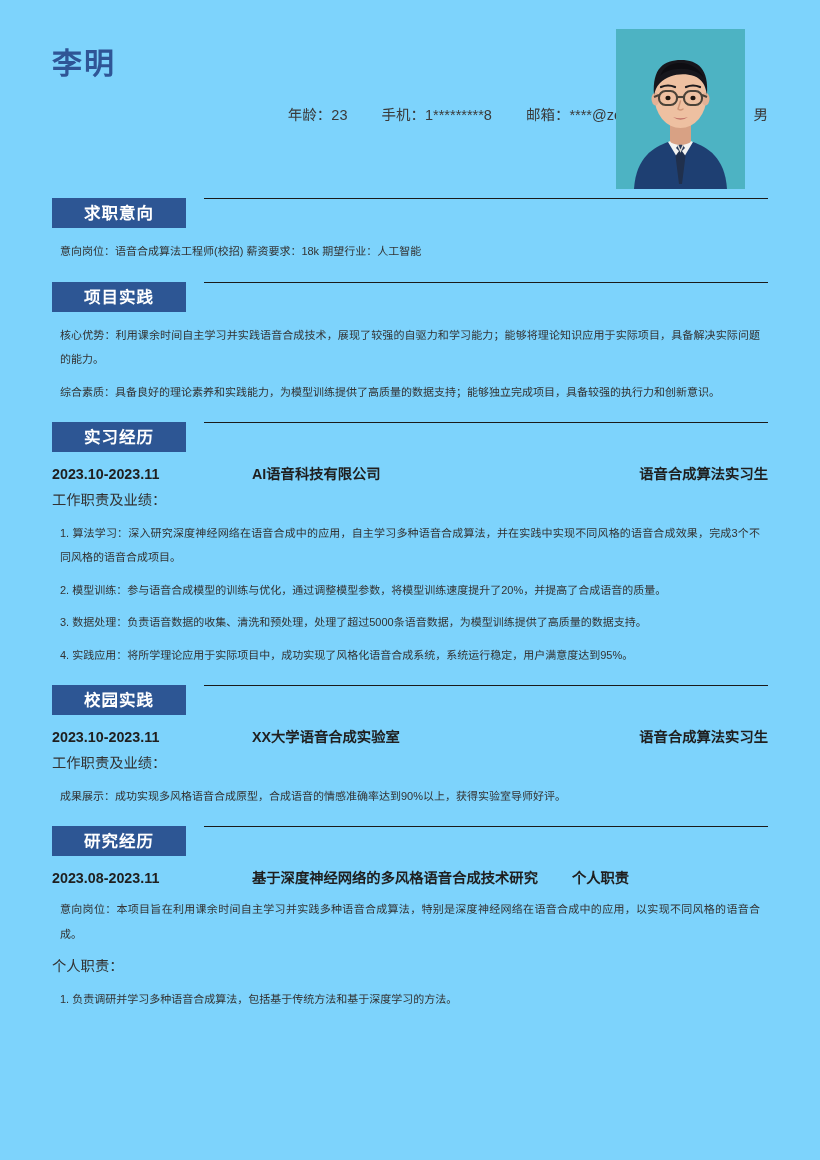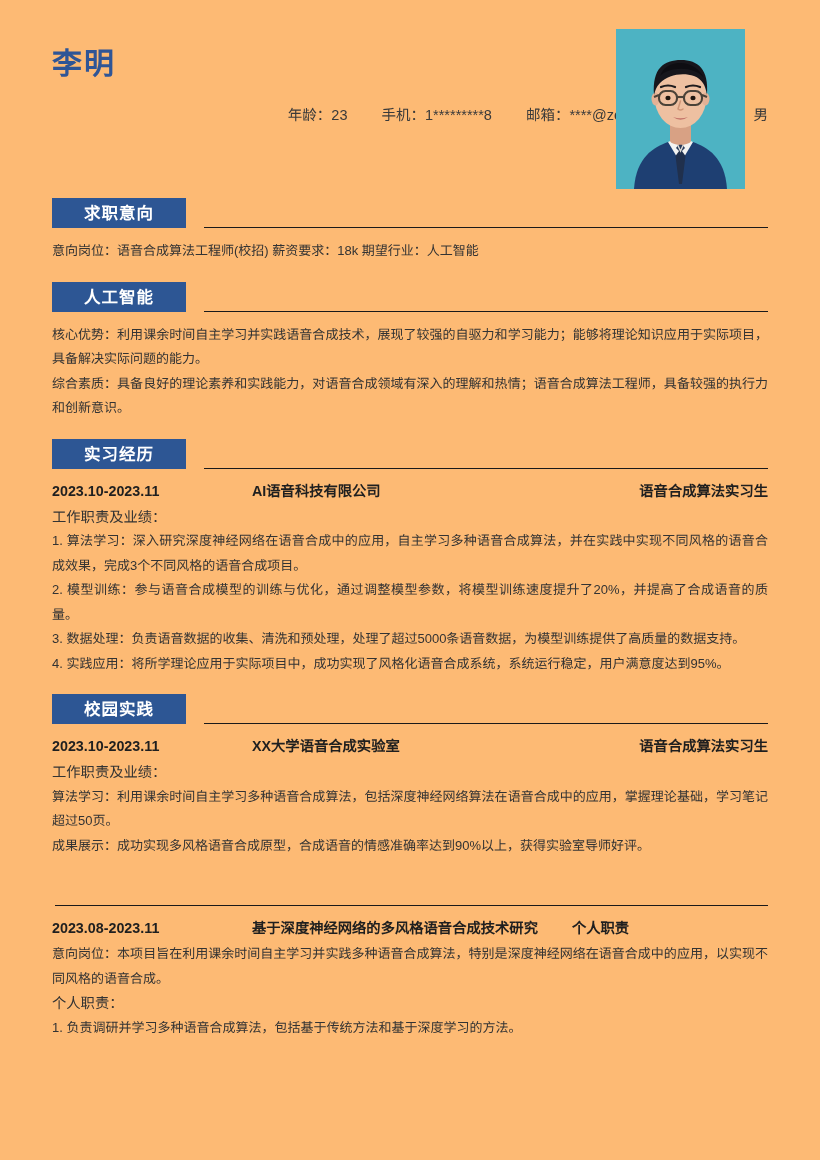--- a/index.html
+++ b/index.html
@@ -14,21 +14,21 @@
     overflow: hidden;
     font-family: "Liberation Sans", "DejaVu Sans", sans-serif;
     color: #333333;
     -webkit-font-smoothing: antialiased;
   }
 
   .page {
     position: relative;
     width: 820px;
     height: 1160px;
-    background: #fdba74;
+    background: #7dd3fc;
     box-sizing: border-box;
   }
 
   
   .header {
     position: relative;
     padding: 30px 52px 0 52px;
     height: 180px;
     box-sizing: border-box;
   }
@@ -65,21 +65,21 @@
   }
   .photo svg { display: block; width: 100%; height: 100%; }
 
   
   .section {
     padding: 0 52px;
     box-sizing: border-box;
   }
   .sec-head {
     display: flex;
-    align-items: flex-end;
+    align-items: flex-start;
     margin-top: 18px;
     margin-bottom: 11px;
     height: 30px;
     gap: 15px;
   }
   .sec-tag {
     background: #2d5694;
     color: #ffffff;
     font-size: 16.5px;
     font-weight: bold;
@@ -94,24 +94,24 @@
   }
   .sec-rule {
     flex: 1 1 auto;
     height: 0;
     border-top: 1.6px solid #1a1a1a;
     margin-left: 3px;
   }
 
   
   .para {
-    font-size: 13px;
+    font-size: 11px;
     line-height: 24.5px;
     color: #333333;
-    margin: 0;
+    margin: 8px;
     text-align: justify;
   }
 
   
   .job-row {
     display: flex;
     align-items: center;
     font-size: 14.3px;
     font-weight: bold;
     color: #1f1f1f;
@@ -192,25 +192,25 @@
   <div class="section">
     <div class="sec-head">
       <div class="sec-tag">求职意向</div>
       <div class="sec-rule"></div>
     </div>
     <p class="para">意向岗位：语音合成算法工程师(校招) 薪资要求：18k          期望行业：人工智能</p>
   </div>
 
   <div class="section">
     <div class="sec-head">
-      <div class="sec-tag">人工智能</div>
+      <div class="sec-tag">项目实践</div>
       <div class="sec-rule"></div>
     </div>
     <p class="para">核心优势：利用课余时间自主学习并实践语音合成技术，展现了较强的自驱力和学习能力；能够将理论知识应用于实际项目，具备解决实际问题的能力。</p>
-    <p class="para">综合素质：具备良好的理论素养和实践能力，对语音合成领域有深入的理解和热情；语音合成算法工程师，具备较强的执行力和创新意识。</p>
+    <p class="para">综合素质：具备良好的理论素养和实践能力，为模型训练提供了高质量的数据支持；能够独立完成项目，具备较强的执行力和创新意识。</p>
   </div>
 
   <div class="section">
     <div class="sec-head">
       <div class="sec-tag">实习经历</div>
       <div class="sec-rule"></div>
     </div>
     <div class="job-row">
       <span class="job-date">2023.10-2023.11</span>
       <span class="job-org">AI语音科技有限公司</span>
@@ -227,26 +227,26 @@
     <div class="sec-head">
       <div class="sec-tag">校园实践</div>
       <div class="sec-rule"></div>
     </div>
     <div class="job-row">
       <span class="job-date">2023.10-2023.11</span>
       <span class="job-org">XX大学语音合成实验室</span>
       <span class="job-role">语音合成算法实习生</span>
     </div>
     <p class="sub-label">工作职责及业绩：</p>
-    <p class="para">算法学习：利用课余时间自主学习多种语音合成算法，包括深度神经网络算法在语音合成中的应用，掌握理论基础，学习笔记超过50页。</p>
     <p class="para">成果展示：成功实现多风格语音合成原型，合成语音的情感准确率达到90%以上，获得实验室导师好评。</p>
   </div>
 
   <div class="section">
     <div class="sec-head">
+      <div class="sec-tag">研究经历</div>
       <div class="sec-rule"></div>
     </div>
     <div class="job-row research">
       <span class="job-date">2023.08-2023.11</span>
       <span class="job-org">基于深度神经网络的多风格语音合成技术研究</span>
       <span class="job-role">个人职责</span>
     </div>
     <p class="para">意向岗位：本项目旨在利用课余时间自主学习并实践多种语音合成算法，特别是深度神经网络在语音合成中的应用，以实现不同风格的语音合成。</p>
     <p class="sub-label">个人职责：</p>
     <p class="para">1. 负责调研并学习多种语音合成算法，包括基于传统方法和基于深度学习的方法。</p>

